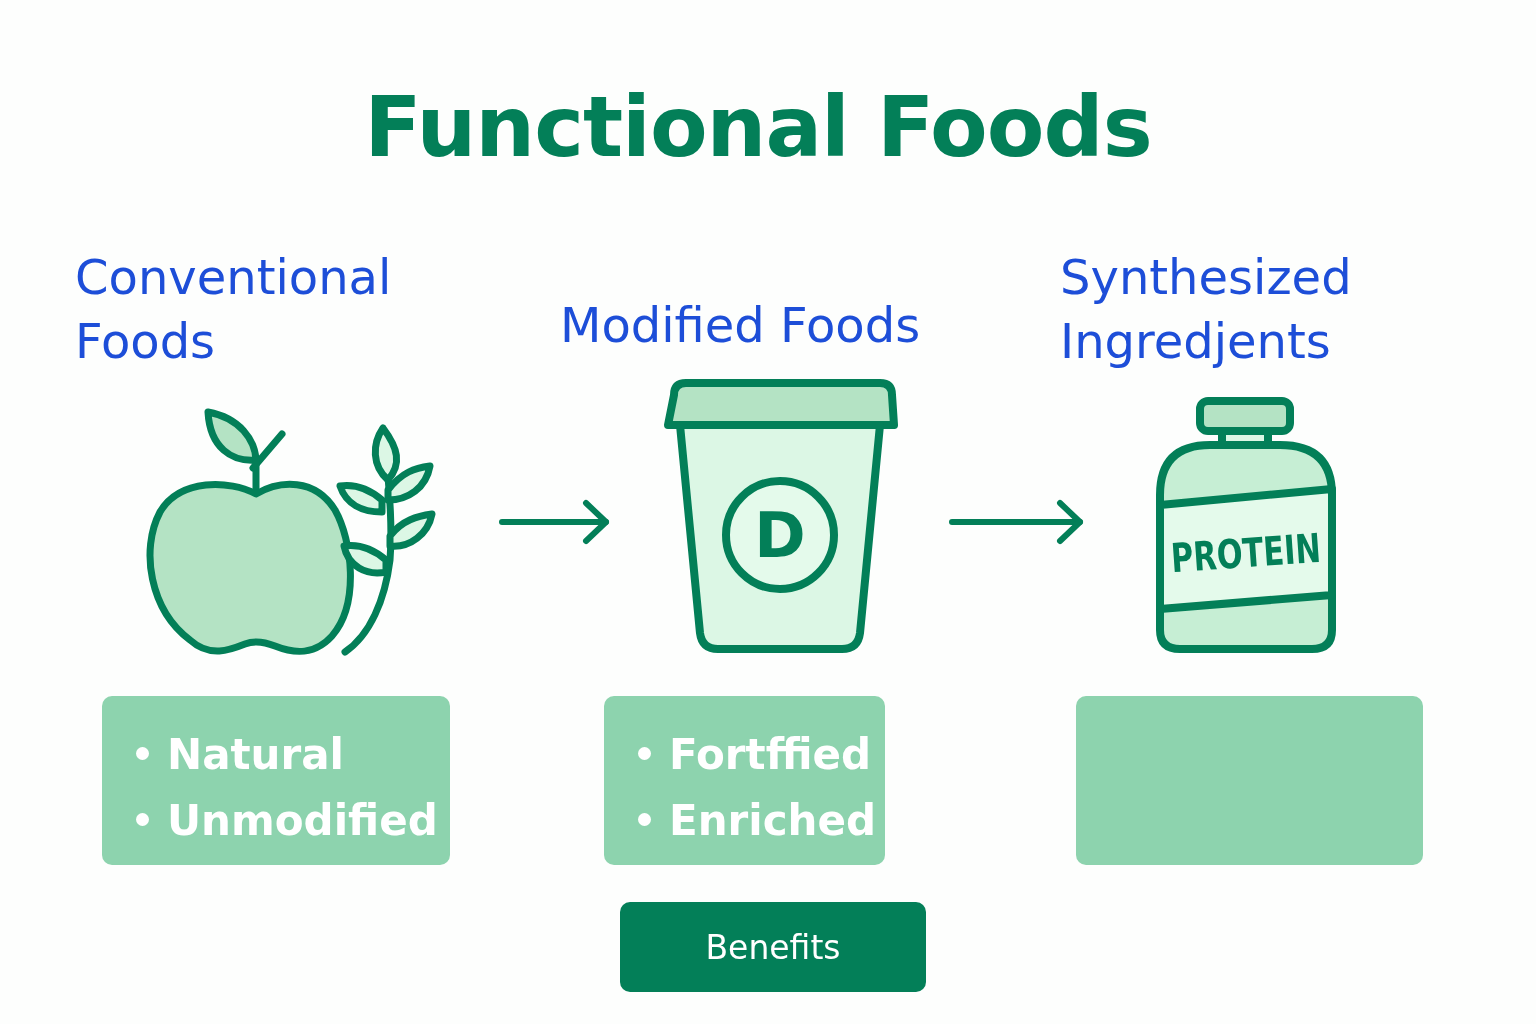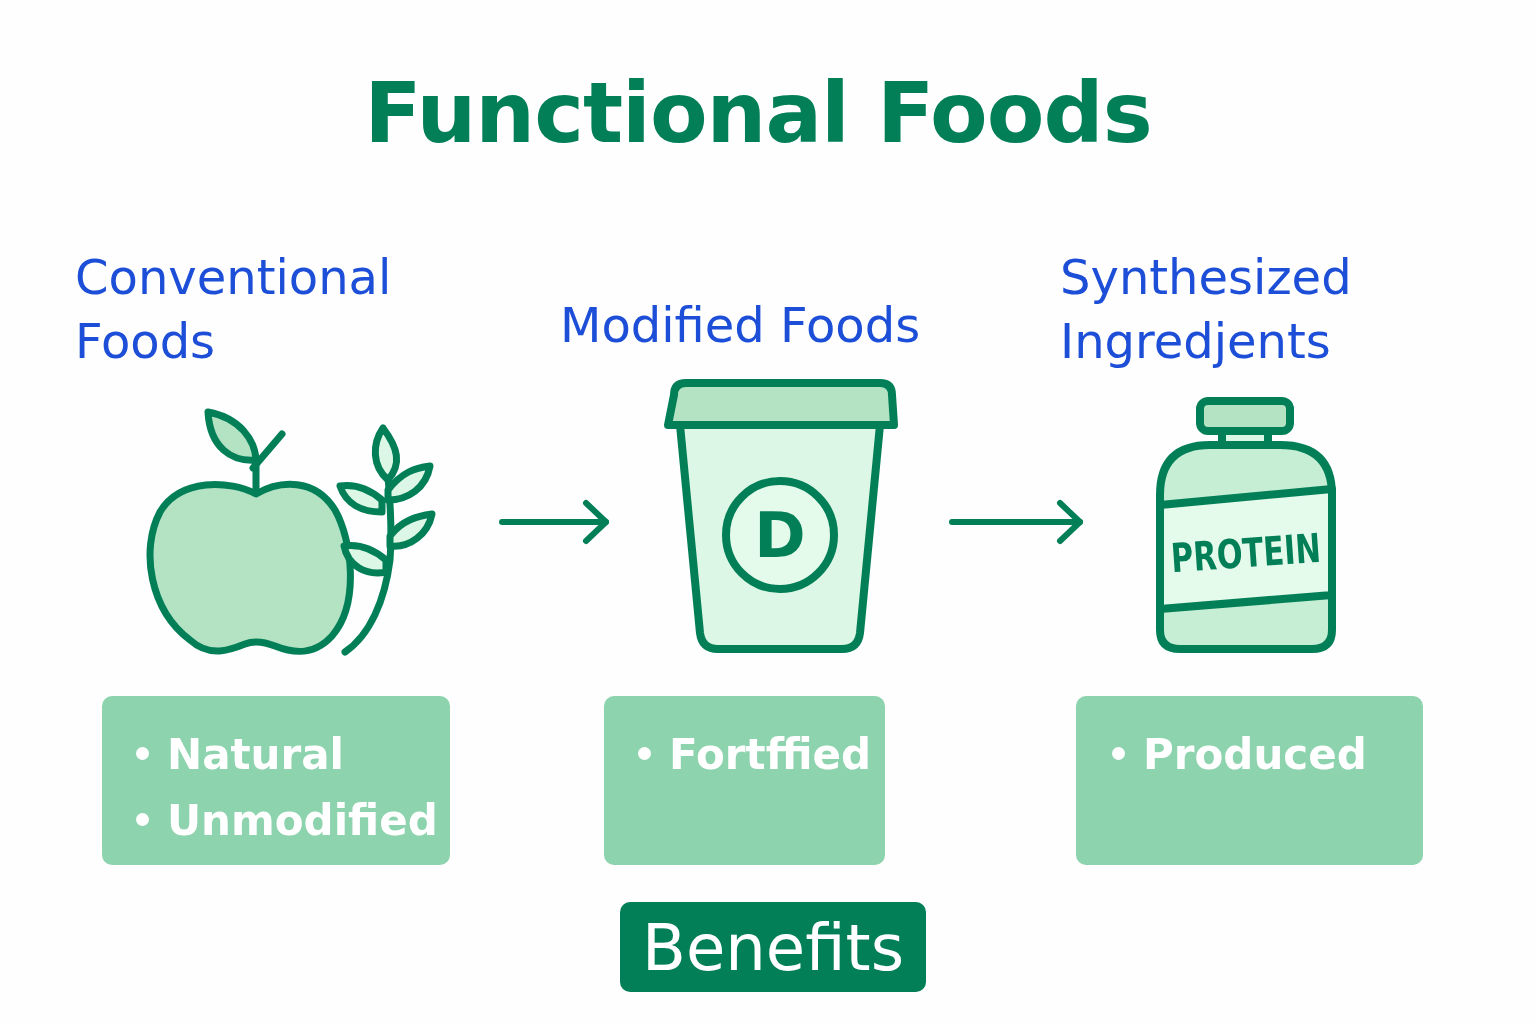--- a/index.html
+++ b/index.html
@@ -3,21 +3,21 @@
 <meta charset="utf-8">
 <style>
   html, body { margin: 0; padding: 0; }
   body {
     width: 1536px; height: 1024px; background: #fdfefd;
     position: relative; overflow: hidden;
     font-family: "DejaVu Sans", "Liberation Sans", sans-serif;
     color: #03805a;
   }
   .title {
-    position: absolute; left: 0; width: 1516px; top: 64px;
+    position: absolute; left: 0; width: 1516px; top: 78px;
     text-align: center; font-size: 84px; font-weight: bold;
     letter-spacing: -1px; color: #037f58;
   }
   .col-heading {
     position: absolute; font-size: 48px;
     line-height: 64px; font-weight: 500; color: #1d4ed8;
   }
   .h1 { left: 75px; width: 400px; top: 245px; }
   .h2 { left: 560px; width: 440px; top: 245px; margin-top: 48px; }
   .h3 { left: 1060px; width: 370px; top: 245px; }
@@ -34,21 +34,21 @@
     line-height: 66px; white-space: nowrap;
   }
   .card li .dot { display: inline-block; width: 13px; height: 13px; border-radius: 50%;
     background: #fff; margin-right: 18px; vertical-align: middle; position: relative; top: -4px; }
   .c1 { left: 102px; width: 348px; }
   .c2 { left: 604px; width: 281px; }
   .c3 { left: 1076px; width: 347px; padding-left: 36px; }
   .benefits {
     position: absolute; left: 620px; top: 902px; width: 306px; height: 90px;
     background: #037f58; border-radius: 10px; color: #fff;
-    font-size: 64px; line-height: 90px; text-align: center; border: none;
+    font-size: 33px; line-height: 90px; text-align: center; border: none;
     font-family: "DejaVu Sans", "Liberation Sans", sans-serif; cursor: pointer;
   }
 </style>
 </head>
 <body>
 
 <div class="title">Functional Foods</div>
 
 <div class="col-heading h1">
   <div>Conventional</div>
@@ -116,21 +116,21 @@
 
 <div class="card c1">
   <ul>
     <li><span class="dot"></span><span>Natural</span></li>
     <li><span class="dot"></span><span>Unmodified</span></li>
   </ul>
 </div>
 <div class="card c2">
   <ul>
     <li><span class="dot"></span><span>Fortffied</span></li>
+    <li><span class="dot"></span><span>Enriched</span></li>
   </ul>
 </div>
 <div class="card c3">
   <ul>
-    <li><span class="dot"></span><span>Produced</span></li>
   </ul>
 </div>
 
 <button class="benefits">Benefits</button>
 
 </body></html>

